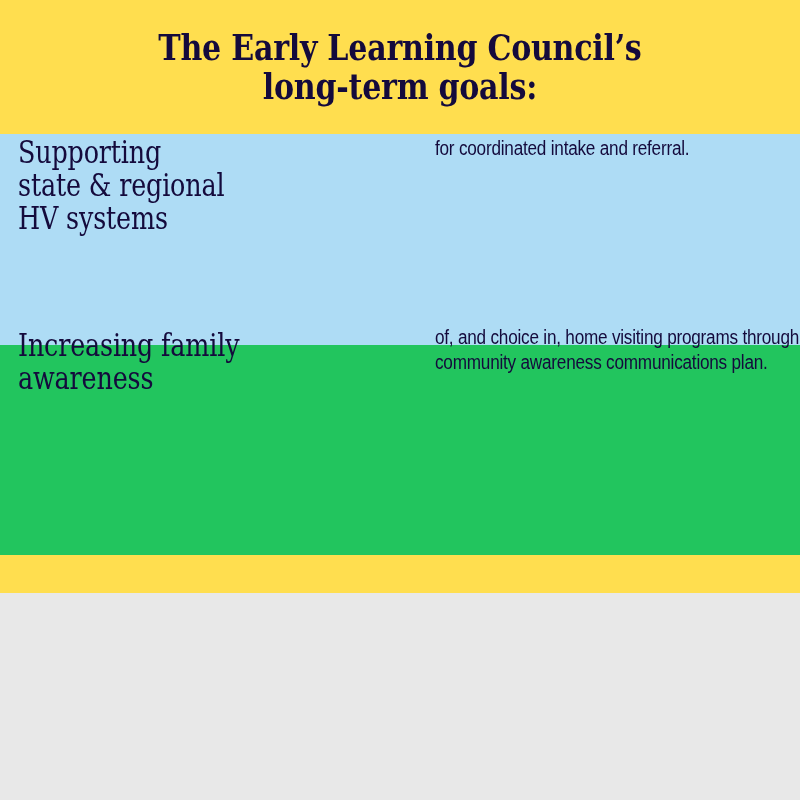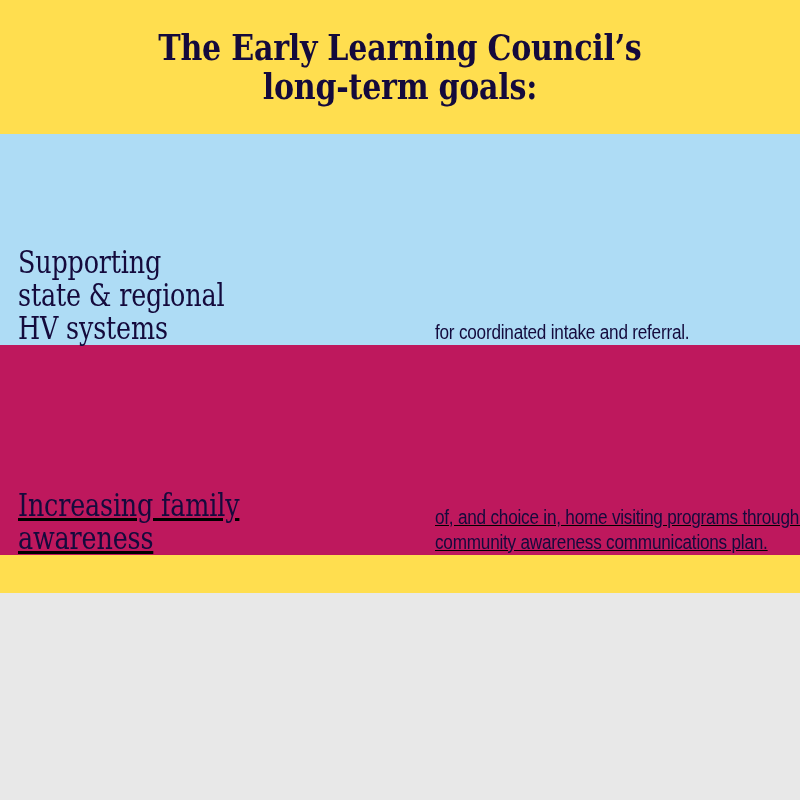--- a/index.html
+++ b/index.html
@@ -46,28 +46,28 @@
     letter-spacing: -0.3px;
     transform: scaleX(0.86);
     transform-origin: center center;
     white-space: pre-line;
     margin: 0;
   }
 
   
   .goal-band {
     display: flex;
-    align-items: flex-end;
+    align-items: flex-start;
     box-sizing: border-box;
     padding: 0 26px 0 18px;
     width: 100%;
   }
   .band-blue  { background: #aedcf5; height: 211px; flex: 0 0 211px; }
   .band-navy  { background: #140a3c; height: 207px; flex: 0 0 207px; }
-  .band-gray  { background: #be185d; height: 210px; flex: 0 0 210px; text-decoration: underline; }
+  .band-gray  { background: #22c55e; height: 210px; flex: 0 0 210px; }
 
   .goal-heading {
     font-family: "DejaVu Serif", "Liberation Serif", serif;
     font-weight: normal;
     font-size: 31px;
     line-height: 1.06;
     letter-spacing: -0.2px;
     transform: scaleX(0.82);
     transform-origin: left center;
     width: 425px;

